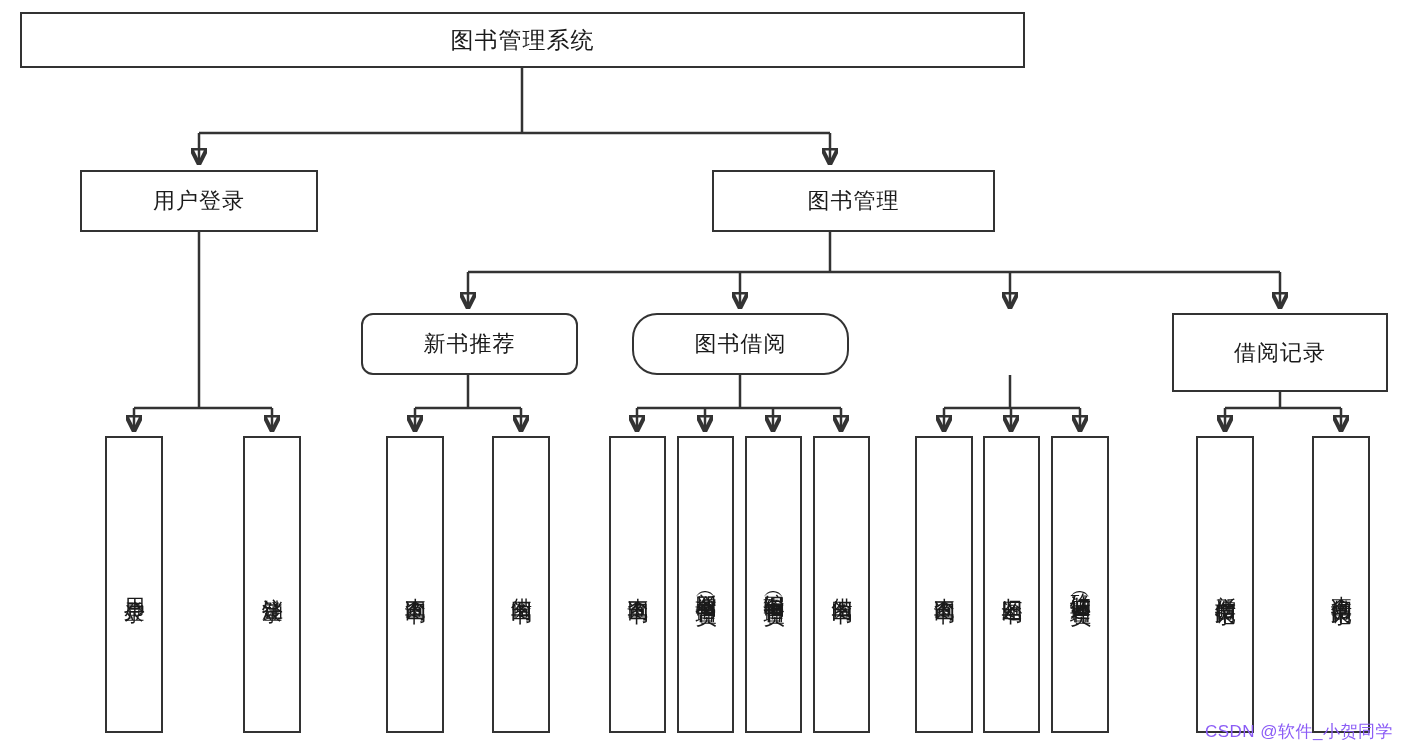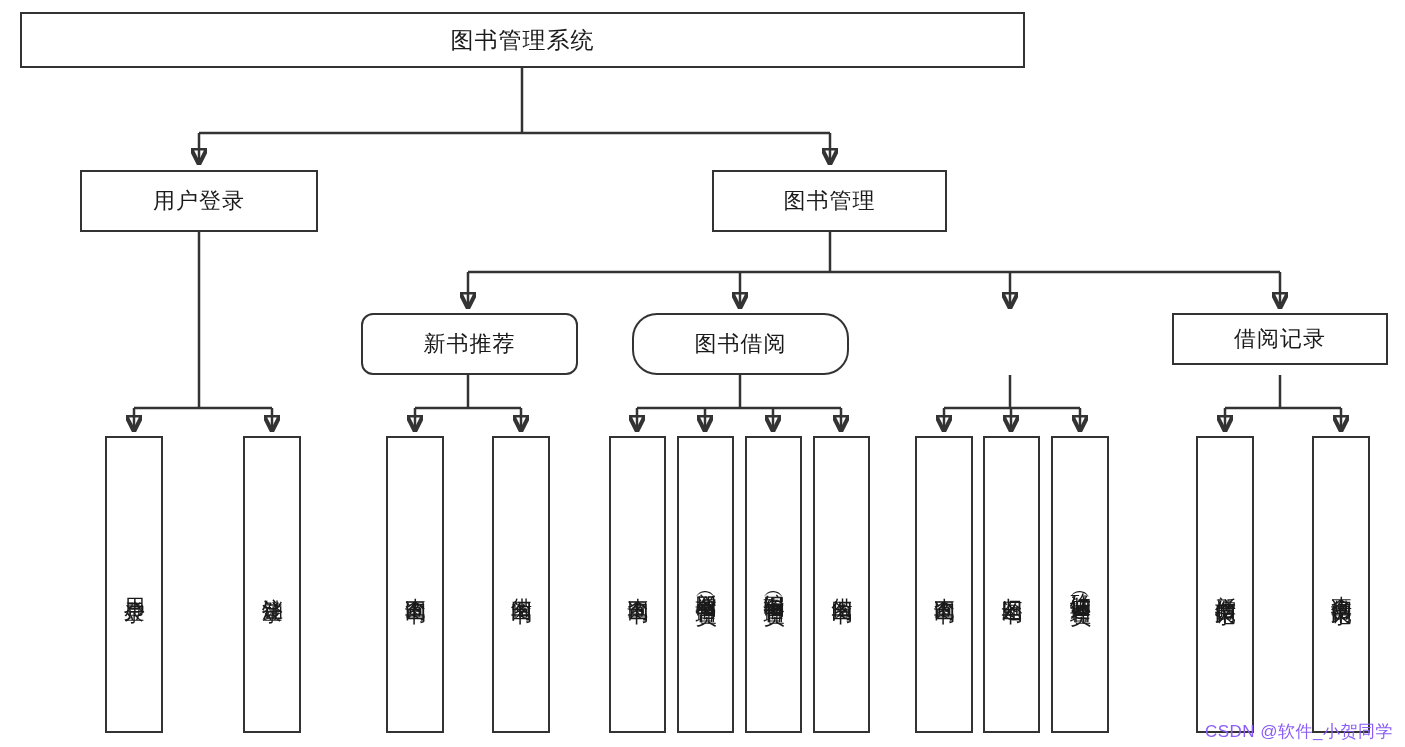--- a/index.html
+++ b/index.html
@@ -120,28 +120,28 @@
     <line x1="1280" y1="375" x2="1280" y2="408"></line>
     <line x1="1225" y1="408" x2="1341" y2="408"></line>
     <line x1="1225" y1="408" x2="1225" y2="430" marker-end="url(#arrow)"></line>
     <line x1="1341" y1="408" x2="1341" y2="430" marker-end="url(#arrow)"></line>
   </svg>
 
   <div class="node h" id="title-box" style="left:20px; top:12px; width:1005px; height:56px;">图书管理系统</div>
 
   <div class="node h" style="left:80px; top:170px; width:238px; height:62px;">用户登录</div>
 
-  <div class="node h" style="left:712px; top:170px; width:235px; height:62px;">图书管理</div>
+  <div class="node h" style="left:712px; top:170px; width:283px; height:62px;">图书管理</div>
 
   <div class="node h" style="left:361px; top:313px; width:217px; height:62px;border-radius:12px;">新书推荐</div>
 
   <div class="node h" style="left:632px; top:313px; width:217px; height:62px;border-radius:25px;">图书借阅</div>
 
 
-  <div class="node h" style="left:1172px; top:313px; width:216px; height:52px;">借阅记录</div>
+  <div class="node h" style="left:1172px; top:313px; width:216px; height:79px;">借阅记录</div>
 
   <div class="node v" style="left:105px; top:436px; width:58px; height:297px;">用户登录</div>
 
   <div class="node v" style="left:243px; top:436px; width:58px; height:297px;">注销登录</div>
 
   <div class="node v" style="left:386px; top:436px; width:58px; height:297px;">查询图书</div>
 
   <div class="node v" style="left:492px; top:436px; width:58px; height:297px;">借阅图书</div>
 
   <div class="node v" style="left:609px; top:436px; width:57px; height:297px;">查询图书</div>

